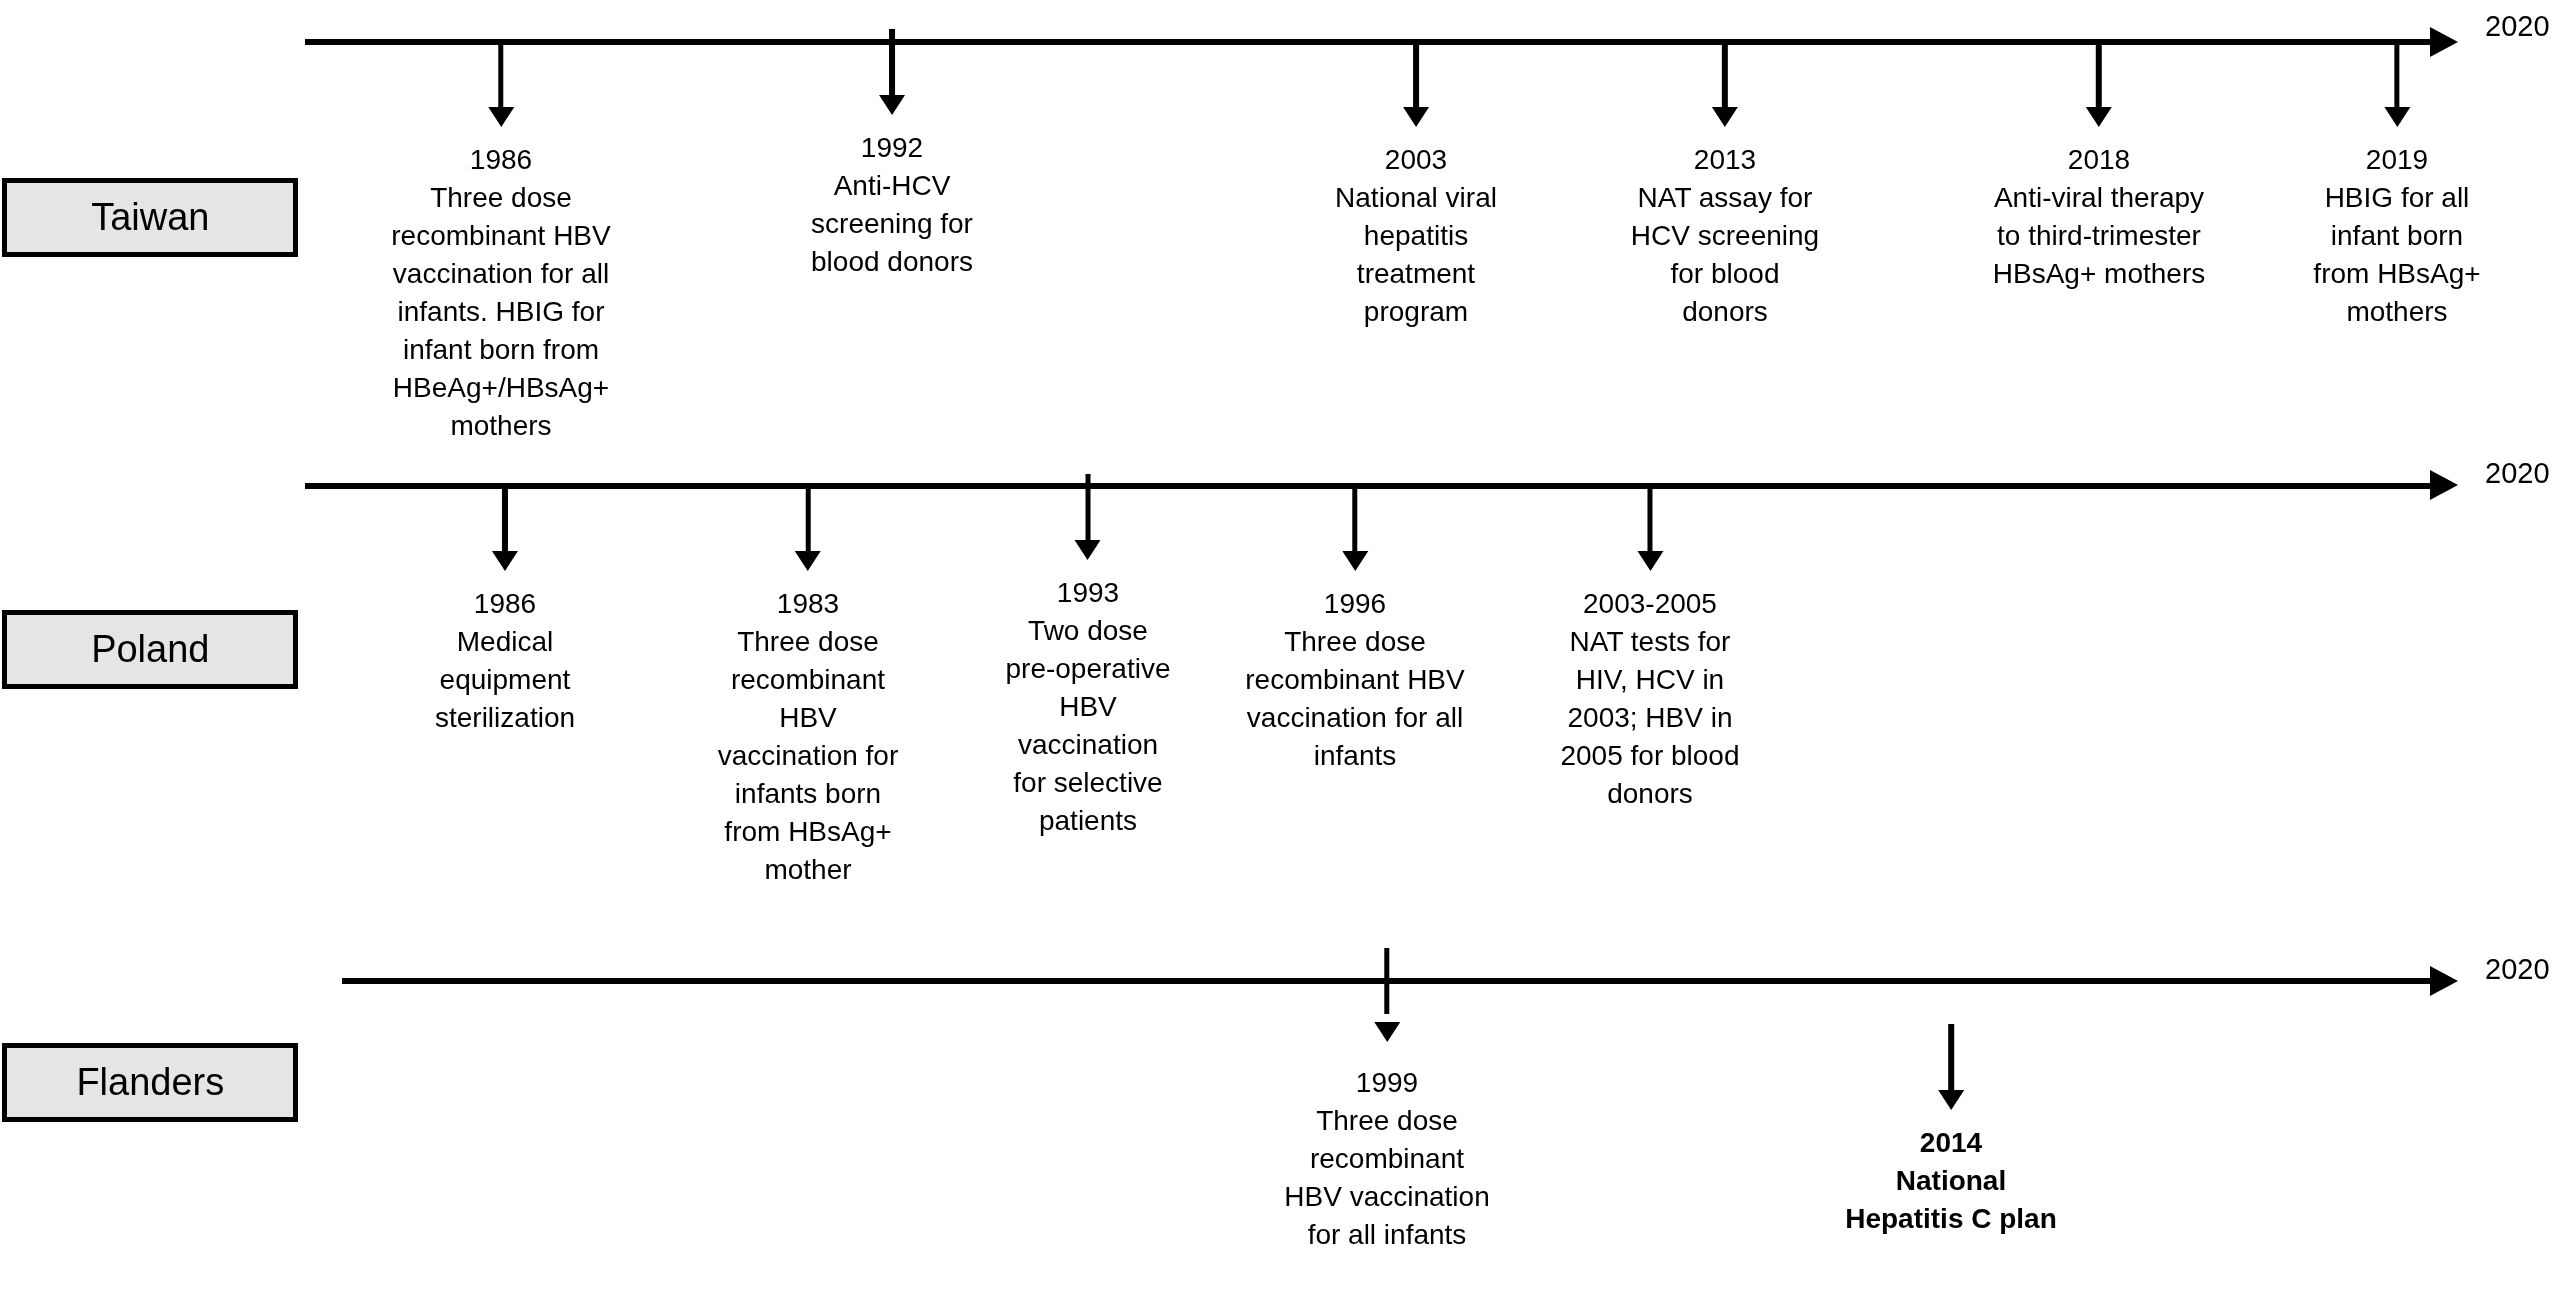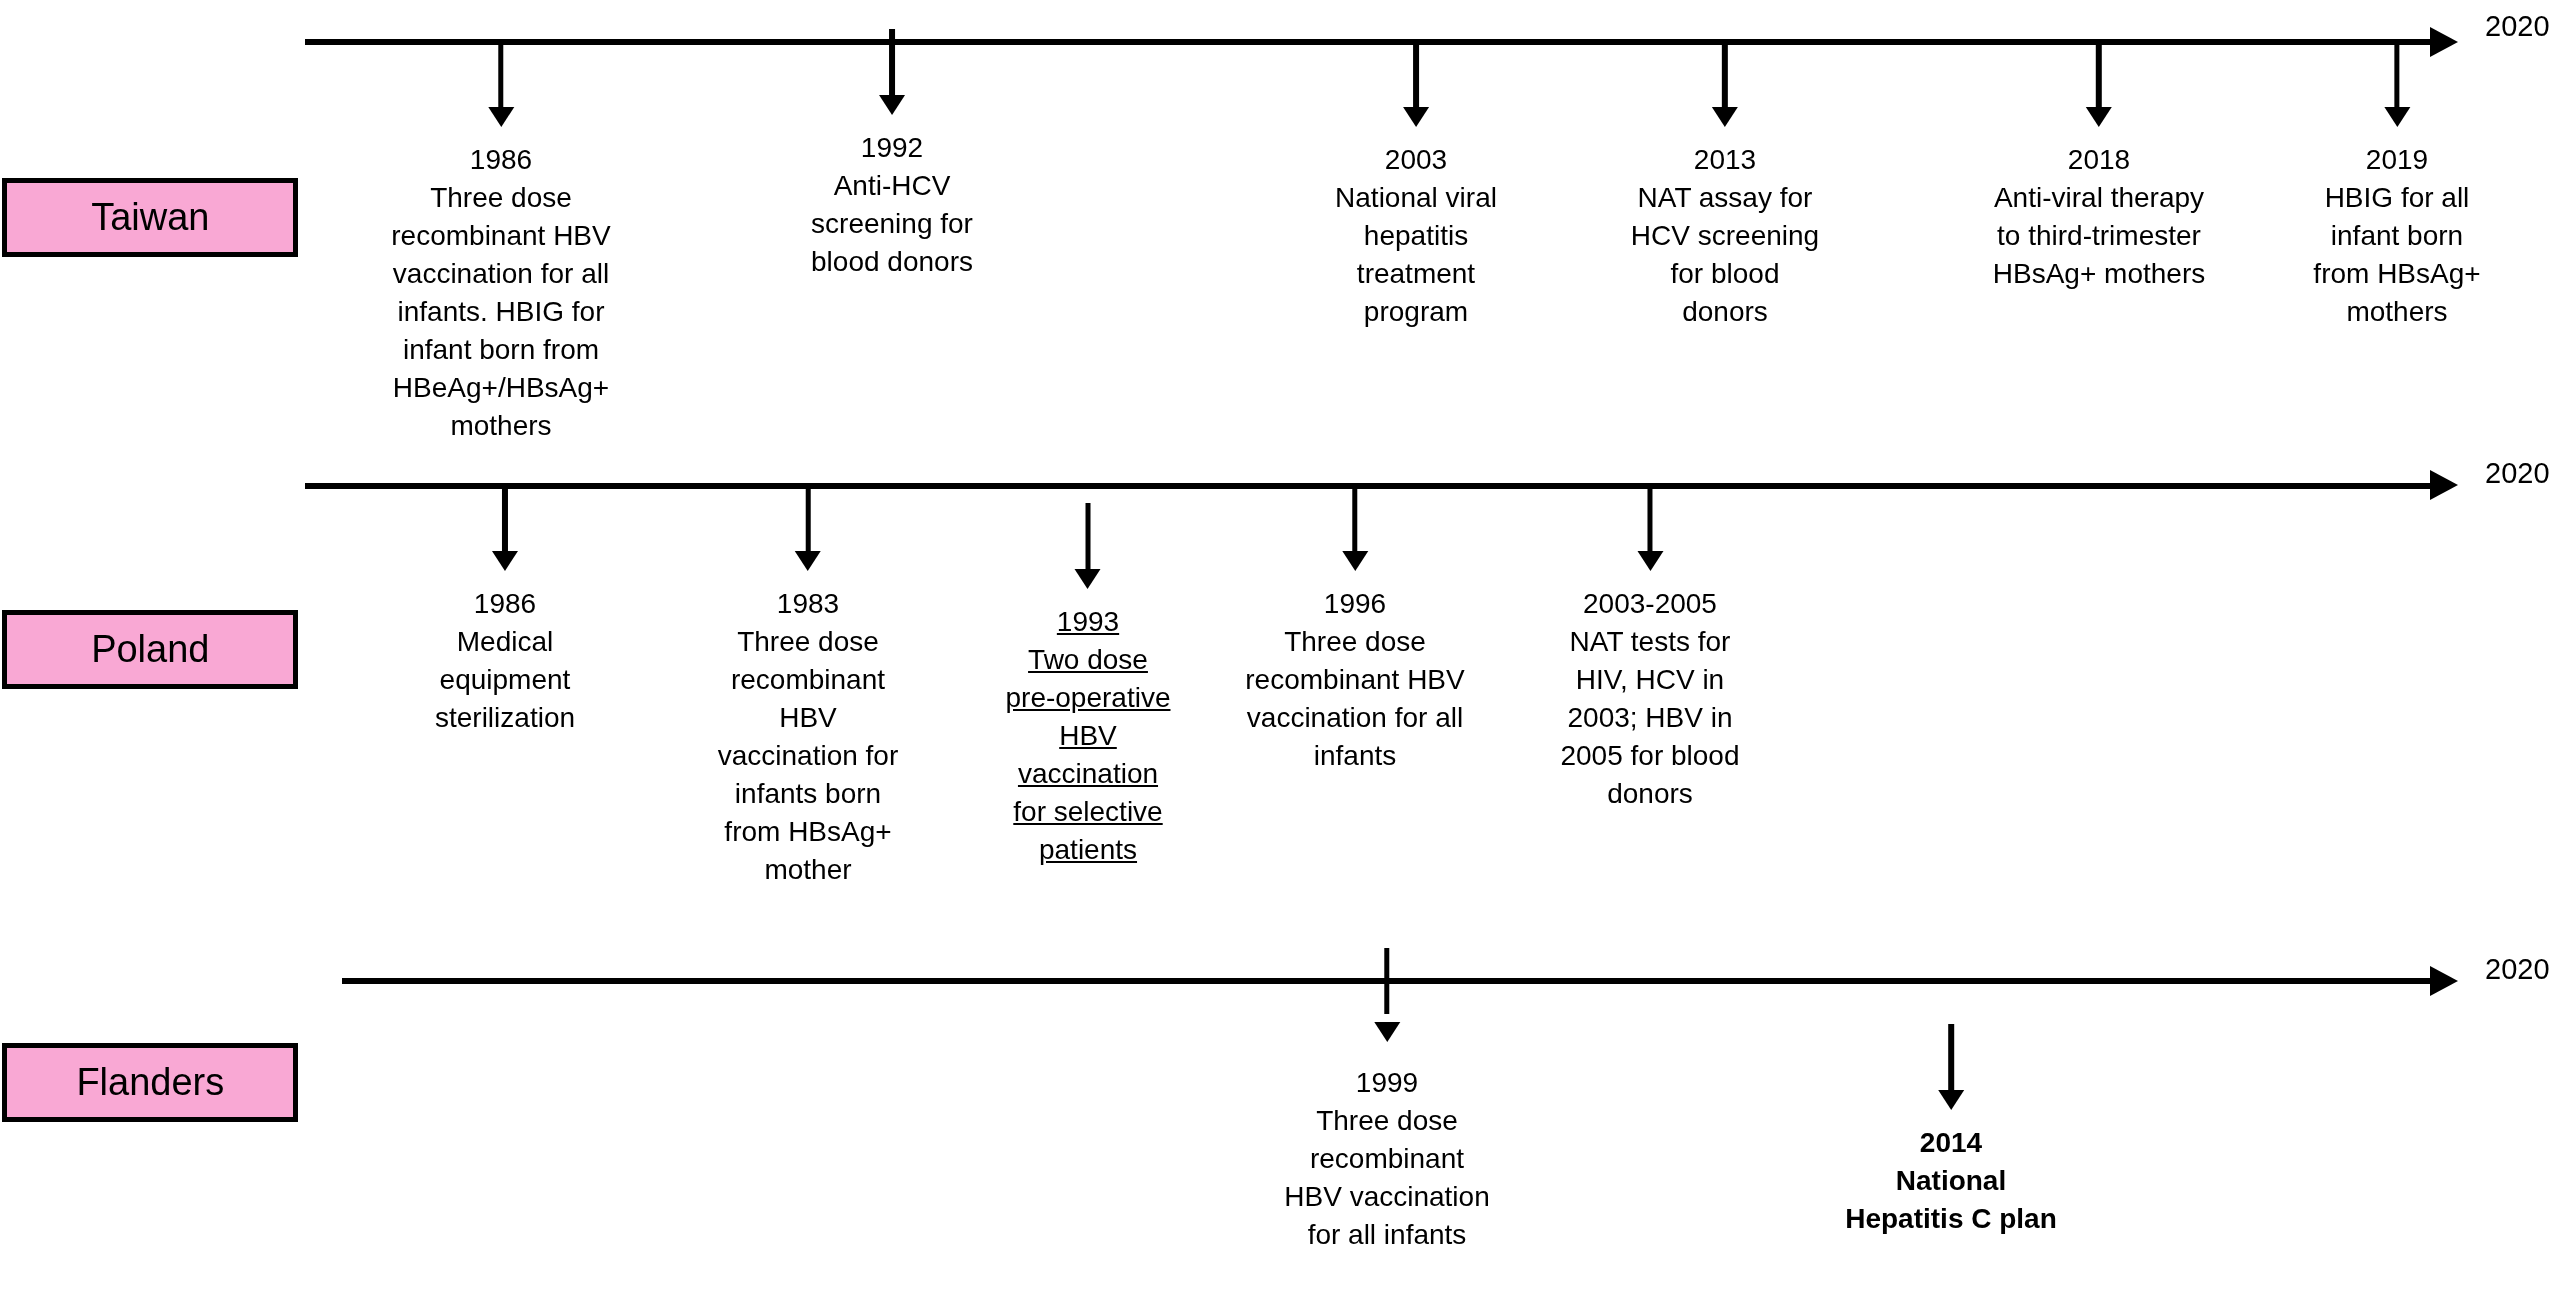--- a/index.html
+++ b/index.html
@@ -36,21 +36,21 @@
     line-height: 35px;
     white-space: nowrap;
   }
   
   .region-box {
     position: absolute;
     left: 2.3px;
     width: 286px;
     height: 69px;
     border: 5.5px solid #000000;
-    background: #f9a8d4;
+    background: #e5e5e5;
     display: flex;
     align-items: center;
     justify-content: center;
     font-size: 38px;
   }
   
   .event {
     position: absolute;
     transform: translateX(-50%);
     display: flex;
@@ -195,21 +195,21 @@
       <div class="event-desc">Three dose
 recombinant
 HBV
 vaccination for
 infants born
 from HBsAg+
 mother</div>
     </div>
   </div>
 
-  <div class="event" style="left:1088px; top:503px;text-decoration:underline;">
+  <div class="event" style="left:1088px; top:474px;">
     <div class="event-stem"></div>
     <div class="event-arrowhead-down"></div>
     <div class="event-text">
       <div class="event-year">1993</div>
       <div class="event-desc">Two dose
 pre-operative
 HBV
 vaccination
 for selective
 patients</div>

